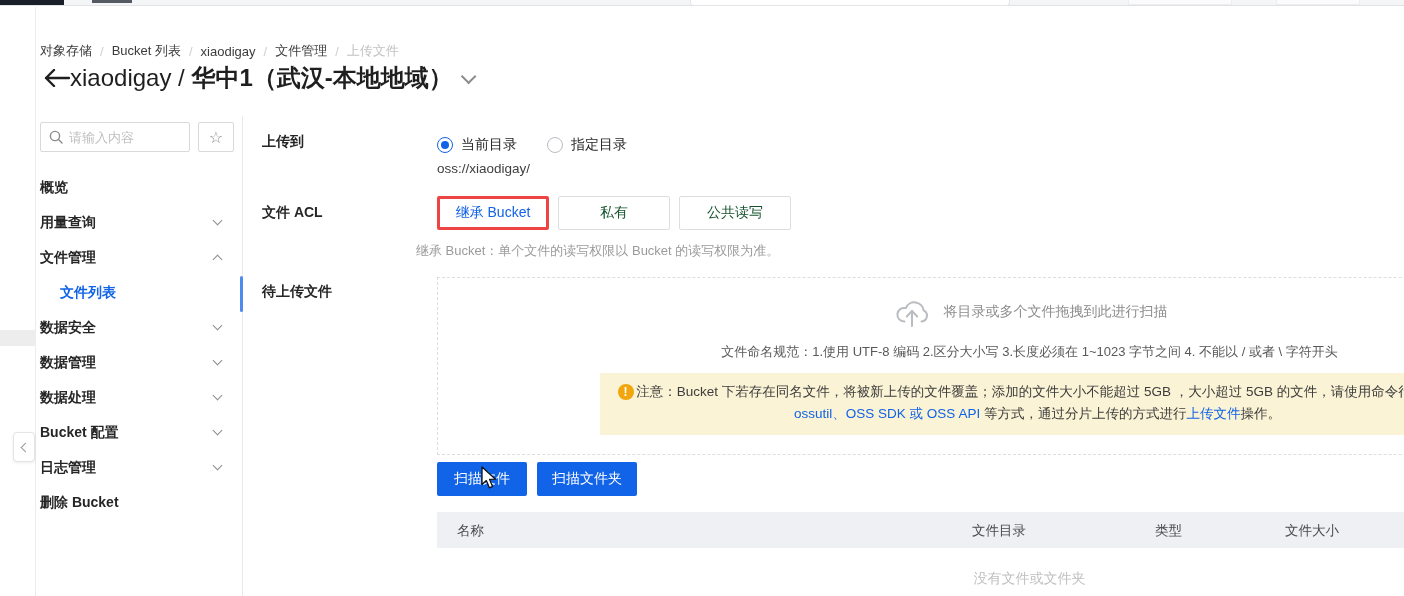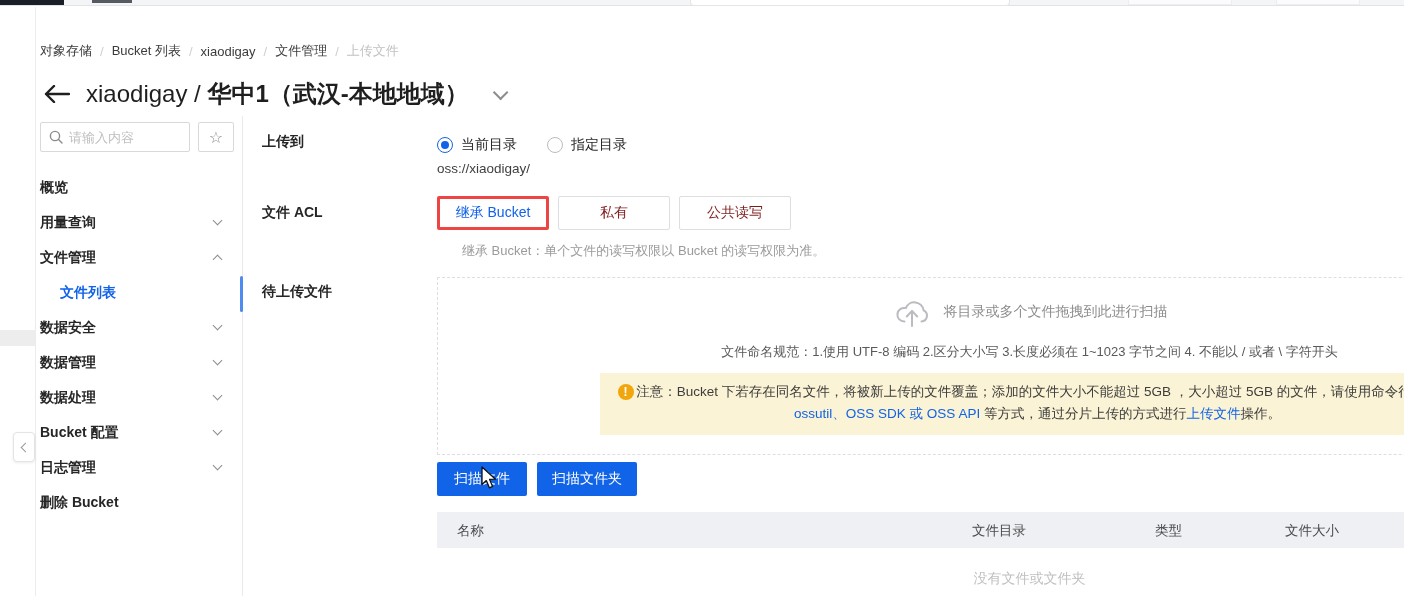--- a/index.html
+++ b/index.html
@@ -30,21 +30,21 @@
     transform:rotate(45deg); margin-left:3px; }
 
   
   .breadcrumb { position:absolute; left:40px; top:42px; font-size:13px; color:#3c3c3c;
     display:flex; align-items:center; gap:8px; white-space:nowrap; }
   .breadcrumb .crumb { cursor:pointer; }
   .breadcrumb .sep { color:#cfcfcf; }
   .breadcrumb .current { color:#c2c2c2; }
 
   
-  .page-title { position:absolute; left:44px; top:78px; display:flex; align-items:center; gap:16px; }
+  .page-title { position:absolute; left:44px; top:62px; display:flex; align-items:center; }
   .back-btn { cursor:pointer; display:flex; align-items:center; }
   .title-text { font-size:24px; color:#1f1f1f; white-space:nowrap; }
   .title-text .bucket { font-weight:500; }
   .title-text .region { font-weight:700; }
   .title-chev { width:11px; height:11px; border-right:2px solid #8c8c8c; border-bottom:2px solid #8c8c8c;
     transform:rotate(45deg) translateY(-3px); margin-left:8px; cursor:pointer; }
 
   
   .side-divider { position:absolute; left:242px; top:116px; bottom:0; width:1px; background:#e9e9eb; }
   .active-bar { position:absolute; left:240px; top:276px; width:3px; height:36px; background:#4d8bf0; border-radius:2px; }
@@ -72,24 +72,24 @@
   .radio-row { position:absolute; left:437px; top:136px; display:flex; align-items:center; gap:30px; }
   .radio-opt { display:flex; align-items:center; gap:8px; font-size:14px; color:#262626; cursor:pointer; }
   .radio { width:16px; height:16px; border-radius:50%; border:1px solid #b9bcc2; background:#fff; position:relative; }
   .radio.selected { border:1px solid #1163e8; }
   .radio.selected::after { content:""; position:absolute; left:3px; top:3px; width:8px; height:8px;
     border-radius:50%; background:#1163e8; }
   .oss-path { position:absolute; left:437px; top:161px; font-size:13.5px; color:#3f3f3f; }
 
   .acl-group { position:absolute; left:437px; top:196px; display:flex; gap:9px; }
   .acl-btn { width:112px; height:34px; border:1px solid #dcdee2; background:#fff; border-radius:2px;
-    font-size:14px; color:#7f1d1d; display:flex; align-items:center; justify-content:center;
+    font-size:14px; color:#14532d; display:flex; align-items:center; justify-content:center;
     cursor:pointer; font-family:inherit; }
   .acl-btn.selected { border:3px solid #ef4444; color:#1163e8; }
-  .acl-hint { position:absolute; left:462px; top:242px; font-size:13px; color:#9b9b9b; white-space:nowrap; }
+  .acl-hint { position:absolute; left:416px; top:242px; font-size:13px; color:#9b9b9b; white-space:nowrap; }
 
   
   .dropzone { position:absolute; left:437px; top:277px; width:1185px; height:178px;
     border:1px dashed #dcdee2; background:#fff; display:flex; flex-direction:column; align-items:center; cursor:pointer; }
   .drag-row { margin-top:18px; display:flex; align-items:center; gap:12px; color:#8c8c8c; font-size:14px; }
   .naming { margin-top:15px; font-size:13px; color:#595959; white-space:nowrap; }
   .notice { margin-top:12px; width:860px; background:#fbf3d5; padding:8px 18px 9px 18px;
     display:flex; align-items:flex-start; }
   .notice-icon { flex:0 0 16px; width:16px; height:16px; border-radius:50%; background:#f2a60d;
     color:#fff; font-size:12px; font-weight:700; line-height:16px; text-align:center; margin-top:3px; }

